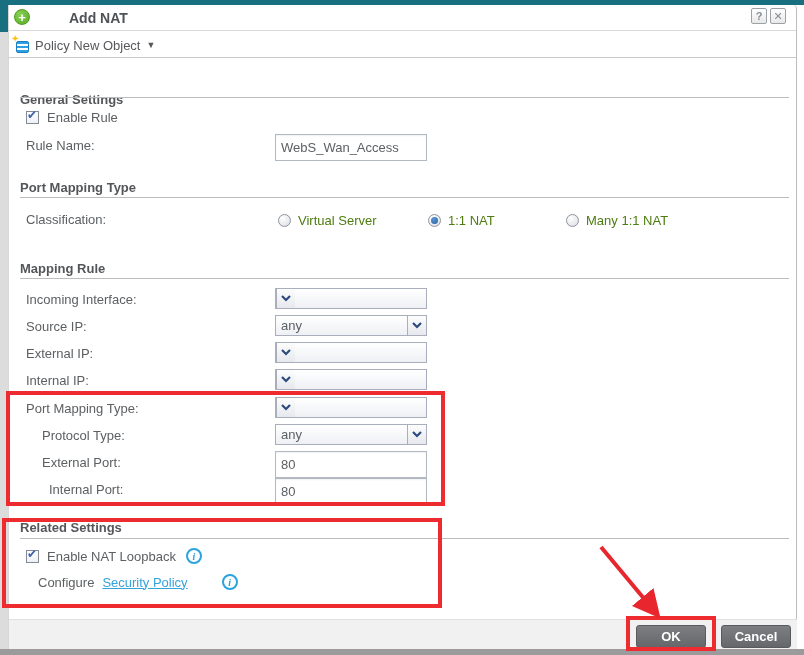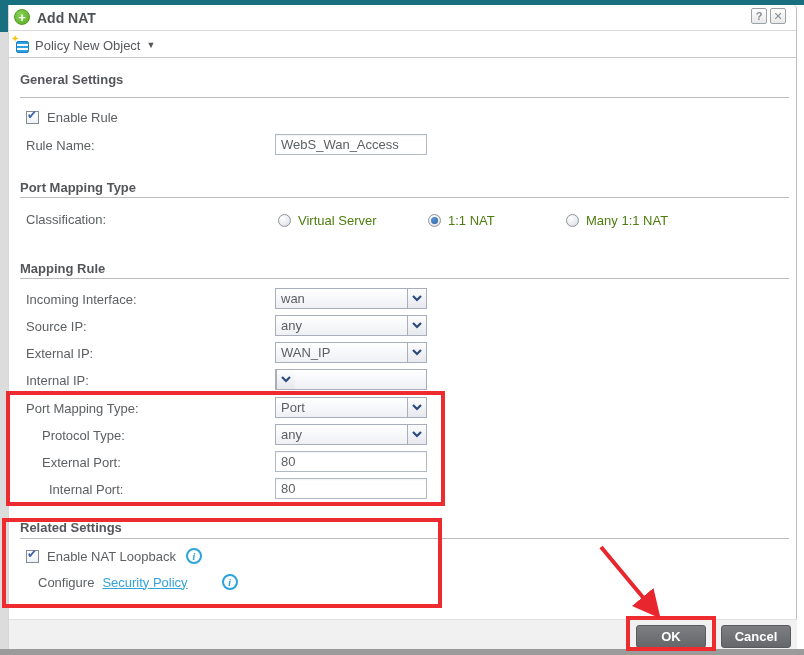--- a/index.html
+++ b/index.html
@@ -19,21 +19,21 @@
   .dialog {
     left:8px; top:5px; width:789px; height:644px; background:#ffffff;
     border-left:1px solid #d7d7d7; border-right:1px solid #bdbdbd;
     border-radius:0 4px 0 0;
   }
 
   .hline { height:1px; background:#d9d9d9; }
   .sect-hr { height:1px; background:#bcbcbc; left:20px; width:769px; }
 
   
-  .title-text { font-size:14px; font-weight:bold; color:#4e5257; }
+  .title-text { font-size:14px; font-weight:bold; color:#4e5257;margin-left:32px; }
   .plus-circle {
     width:16px; height:16px; border-radius:50%;
     background:radial-gradient(circle at 35% 30%, #86cf52, #58ac27);
     border:1px solid #4f9c22; color:#ffffff; font-weight:bold; font-size:13px;
     display:flex; align-items:center; justify-content:center; line-height:1;
   }
   .winbtn {
     width:16px; height:16px; border:1px solid #9aa2a8; border-radius:2px;
     background:linear-gradient(#ffffff,#e8e8e8); color:#878d93;
     font-size:11px; font-weight:bold; display:flex; align-items:center; justify-content:center;
@@ -60,21 +60,21 @@
   .cb {
     position:relative; width:13px; height:13px; flex:0 0 13px;
     border:1px solid #848b94; background:linear-gradient(#fdfdfe,#eef1f5);
   }
   .cb .checkmark {
     position:absolute; left:0px; top:-4px; font-size:12px; color:#3f63a8; line-height:1.2;
   }
 
   
   .txt {
-    position:absolute; width:152px; height:21px; border:1px solid #b3b9c3;
+    position:absolute; width:152px; height:27px; border:1px solid #b3b9c3;
     font-family:inherit; font-size:13px; color:#5d6063; padding:0 5px; background:#ffffff;
     box-shadow:inset 0 1px 2px rgba(0,0,0,0.06);
   }
 
   
   .dd {
     position:absolute; width:152px; height:21px; border:1px solid #a9aebc;
     background:linear-gradient(#ffffff,#eef0f4); display:flex; align-items:stretch;
   }
   .dd .val { flex:1; font-size:13px; color:#5d6063; padding-left:5px; display:flex; align-items:center; }
@@ -140,21 +140,21 @@
 <div class="abs toolbar-btn" style="left:12px;top:37px">
   <span class="cno-icon">
     <span class="sheet"></span>
     <span class="sparkle">✦</span>
   </span>
   <span class="toolbar-label">Policy New Object</span>
   <span class="toolbar-caret">▼</span>
 </div>
 <div class="abs hline" style="left:9px;top:57px;width:787px;background:#c9c9c9"></div>
 
-<span class="abs sect" style="left:20px;top:72px">General Settings</span>
+<span class="abs sect" style="left:20px;top:92px">General Settings</span>
 <div class="abs sect-hr" style="top:97px"></div>
 
 <div class="abs cbrow" style="left:26px;top:110px">
   <span class="cb">
       <span class="checkmark">✔</span>
     </span>
   <span class="lbl">Enable Rule</span>
 </div>
 
 <span class="abs lbl" style="left:26px;top:138px">Rule Name:</span>
@@ -175,60 +175,57 @@
 <div class="radio-opt" style="left:566px;top:213px">
   <span class="radio"></span>
   <span class="rlbl">Many 1:1 NAT</span>
 </div>
 
 <span class="abs sect" style="left:20px;top:261px">Mapping Rule</span>
 <div class="abs sect-hr" style="top:278px"></div>
 
 <span class="abs lbl" style="left:26px;top:292px">Incoming Interface:</span>
 <div class="dd" style="left:275px;top:288px">
-  <span class="val">wan</span>
   <span class="btn">
       <svg width="10" height="7" viewBox="0 0 10 7">
         <path d="M1 1 L5 5 L9 1" stroke="#2c4a7c" stroke-width="2.2" fill="none"></path>
       </svg>
     </span>
 </div>
 
 <span class="abs lbl" style="left:26px;top:319px">Source IP:</span>
 <div class="dd" style="left:275px;top:315px">
   <span class="val">any</span>
   <span class="btn">
       <svg width="10" height="7" viewBox="0 0 10 7">
         <path d="M1 1 L5 5 L9 1" stroke="#2c4a7c" stroke-width="2.2" fill="none"></path>
       </svg>
     </span>
 </div>
 
 <span class="abs lbl" style="left:26px;top:346px">External IP:</span>
 <div class="dd" style="left:275px;top:342px">
-  <span class="val">WAN_IP</span>
   <span class="btn">
       <svg width="10" height="7" viewBox="0 0 10 7">
         <path d="M1 1 L5 5 L9 1" stroke="#2c4a7c" stroke-width="2.2" fill="none"></path>
       </svg>
     </span>
 </div>
 
 <span class="abs lbl" style="left:26px;top:373px">Internal IP:</span>
 <div class="dd" style="left:275px;top:369px">
   <span class="btn">
       <svg width="10" height="7" viewBox="0 0 10 7">
         <path d="M1 1 L5 5 L9 1" stroke="#2c4a7c" stroke-width="2.2" fill="none"></path>
       </svg>
     </span>
 </div>
 
 <span class="abs lbl" style="left:26px;top:401px">Port Mapping Type:</span>
 <div class="dd" style="left:275px;top:397px">
-  <span class="val">Port</span>
   <span class="btn">
       <svg width="10" height="7" viewBox="0 0 10 7">
         <path d="M1 1 L5 5 L9 1" stroke="#2c4a7c" stroke-width="2.2" fill="none"></path>
       </svg>
     </span>
 </div>
 
 <span class="abs lbl" style="left:42px;top:428px">Protocol Type:</span>
 <div class="dd" style="left:275px;top:424px">
   <span class="val">any</span>

